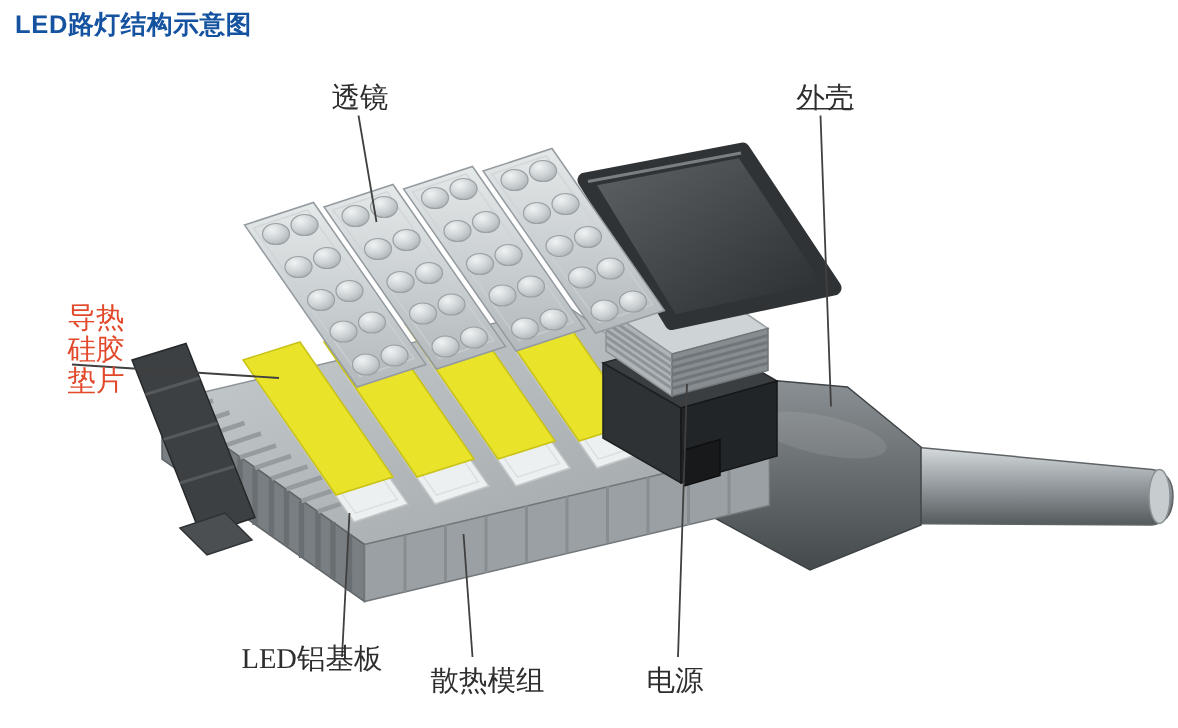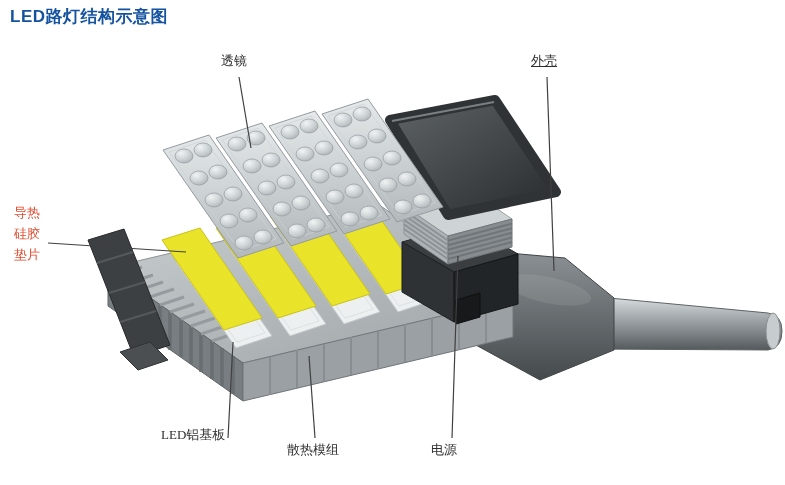--- a/index.html
+++ b/index.html
@@ -12,26 +12,26 @@
   }
   .title {
     position: absolute; left: 10px; top: 5px;
     font-size: 17px; font-weight: bold;
     color: var(--title, #1553a0);
     letter-spacing: 0.5px;
   }
   .diagram-svg { position: absolute; left: 0; top: 0; }
   .part-label {
     position: absolute;
-    font-size: 13px;
+    font-size: 19px;
     color: var(--label, #2e2e2e);
     font-family: "Liberation Serif", "DejaVu Serif", serif;
     white-space: nowrap;
   }
-  .part-label.red { color: var(--thermal-label, #e2492b); line-height: 21px; }
+  .part-label.red { color: var(--thermal-label, #e2492b); line-height: 21px; margin-left: 31px; }
   .part-label.red span { display: block; }
   .leader { stroke: var(--leader, #404040); stroke-width: 1.2; fill: none; }
   .pad { fill: var(--pad-yellow, #e9e32a); stroke: #c9c217; stroke-width: 1; }
 </style>
 </head>
 <body>
 
 <div class="page">
 
   <div class="title">LED路灯结构示意图</div>

